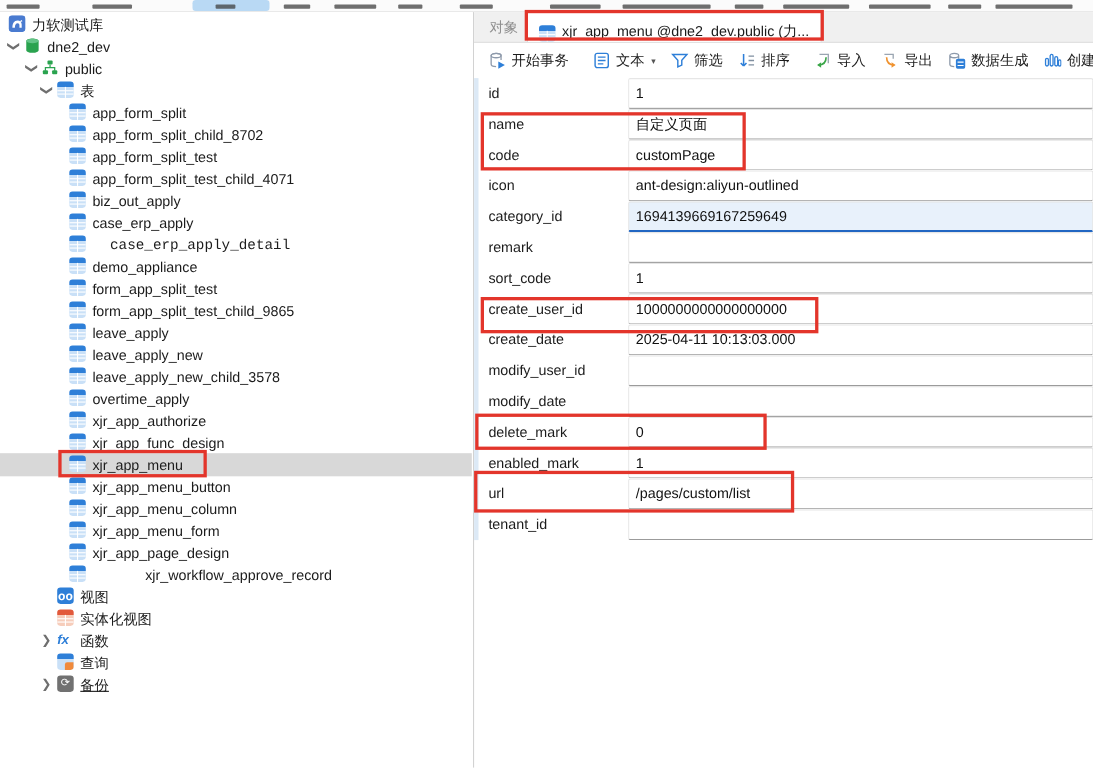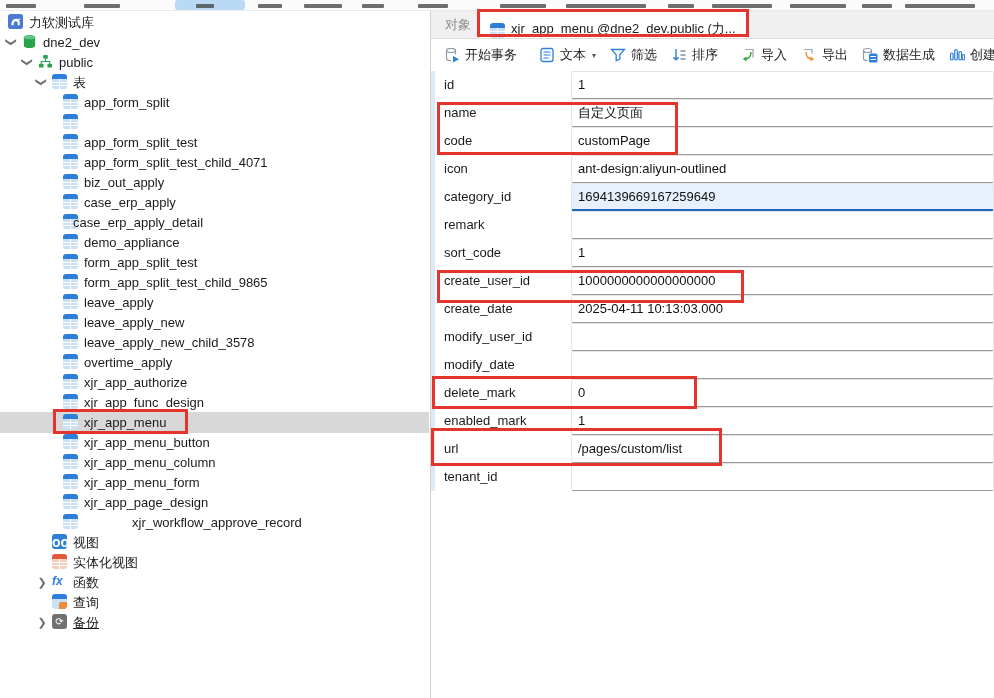--- a/index.html
+++ b/index.html
@@ -22,21 +22,21 @@
   .ticon{position:absolute;top:2px;width:15px;height:15px;border-radius:3px;overflow:hidden}
   .tlabel{position:absolute;top:0;line-height:21px;font-size:13px;color:#1b1b1b;white-space:nowrap}
 
   
   .ic-table{background:linear-gradient(180deg,#2e7fd8 0 5px,#c9e0f7 5px)}
   .ic-table::before{content:"";position:absolute;left:7px;top:5px;bottom:0;width:1px;background:#fff}
   .ic-table::after{content:"";position:absolute;left:0;right:0;top:8px;height:1px;background:#fff;box-shadow:0 3px 0 #fff}
   .ic-mview{background:linear-gradient(180deg,#e2593b 0 5px,#f6cdbb 5px)}
   .ic-mview::before{content:"";position:absolute;left:7px;top:5px;bottom:0;width:1px;background:#fff}
   .ic-mview::after{content:"";position:absolute;left:0;right:0;top:8px;height:1px;background:#fff;box-shadow:0 3px 0 #fff}
-  .ic-view{background:#2e7fd8;color:#fff;font-size:14px;text-align:center;line-height:17px;font-weight:bold}
+  .ic-view{background:#2e7fd8;color:#fff;font-size:11px;text-align:center;line-height:17px;font-weight:bold}
   .ic-query{background:linear-gradient(180deg,#2e7fd8 0 5px,#c9e0f7 5px)}
   .ic-query::after{content:"";position:absolute;right:0;bottom:0;width:8px;height:7px;background:#f08a3c;border-top-left-radius:2px}
   .ic-backup{background:#717171;color:#fff;font-size:10px;text-align:center;line-height:15px}
   .ic-func{background:transparent;color:#2e7fd8;font-style:italic;font-weight:bold;font-size:12px;line-height:15px;text-align:left;border-radius:0}
   .ic-pg{background:#4a7bd0}
   .ic-db svg,.ic-schema svg,.ic-pg svg{display:block}
 
   
   .main{position:absolute;left:430px;top:11px;right:0;bottom:0;background:#fff;border-left:1px solid #d2d2d2;z-index:2}
   .tabbar{position:absolute;left:0;right:0;top:0;height:27px;background:#f0f0f0;border-bottom:1px solid #dcdcdc}
@@ -119,40 +119,41 @@
       <span class="chev exp" style="left: 36px;">❯</span>
       <span class="ticon ic-table" style="left: 52px;"></span>
       <span class="tlabel" style="left: 73px;">表</span>
     </div>
     <div class="tree-row" style="top: 81px;">
       <span class="ticon ic-table" style="left: 63px;"></span>
       <span class="tlabel" style="left: 84px;">app_form_split</span>
     </div>
     <div class="tree-row" style="top: 101px;">
       <span class="ticon ic-table" style="left: 63px;"></span>
+      <span class="tlabel" style="left: 84px;">app_form_split_child_8702</span>
     </div>
     <div class="tree-row" style="top: 121px;">
       <span class="ticon ic-table" style="left: 63px;"></span>
       <span class="tlabel" style="left: 84px;">app_form_split_test</span>
     </div>
     <div class="tree-row" style="top: 141px;">
       <span class="ticon ic-table" style="left: 63px;"></span>
       <span class="tlabel" style="left: 84px;">app_form_split_test_child_4071</span>
     </div>
     <div class="tree-row" style="top: 161px;">
       <span class="ticon ic-table" style="left: 63px;"></span>
       <span class="tlabel" style="left: 84px;">biz_out_apply</span>
     </div>
     <div class="tree-row" style="top: 181px;">
       <span class="ticon ic-table" style="left: 63px;"></span>
       <span class="tlabel" style="left: 84px; text-align: center;">case_erp_apply</span>
     </div>
     <div class="tree-row" style="top: 201px;">
       <span class="ticon ic-table" style="left: 63px;"></span>
-      <span class="tlabel" style="left: 73px;">case_erp_apply_detail</span>
+      <span class="tlabel" style="left: 100px; font-family: Liberation Mono, monospace;">case_erp_apply_detail</span>
     </div>
     <div class="tree-row" style="top: 221px;">
       <span class="ticon ic-table" style="left: 63px;"></span>
       <span class="tlabel" style="left: 84px;">demo_appliance</span>
     </div>
     <div class="tree-row" style="top: 241px;">
       <span class="ticon ic-table" style="left: 63px;"></span>
       <span class="tlabel" style="left: 84px;">form_app_split_test</span>
     </div>
     <div class="tree-row" style="top: 261px;">

